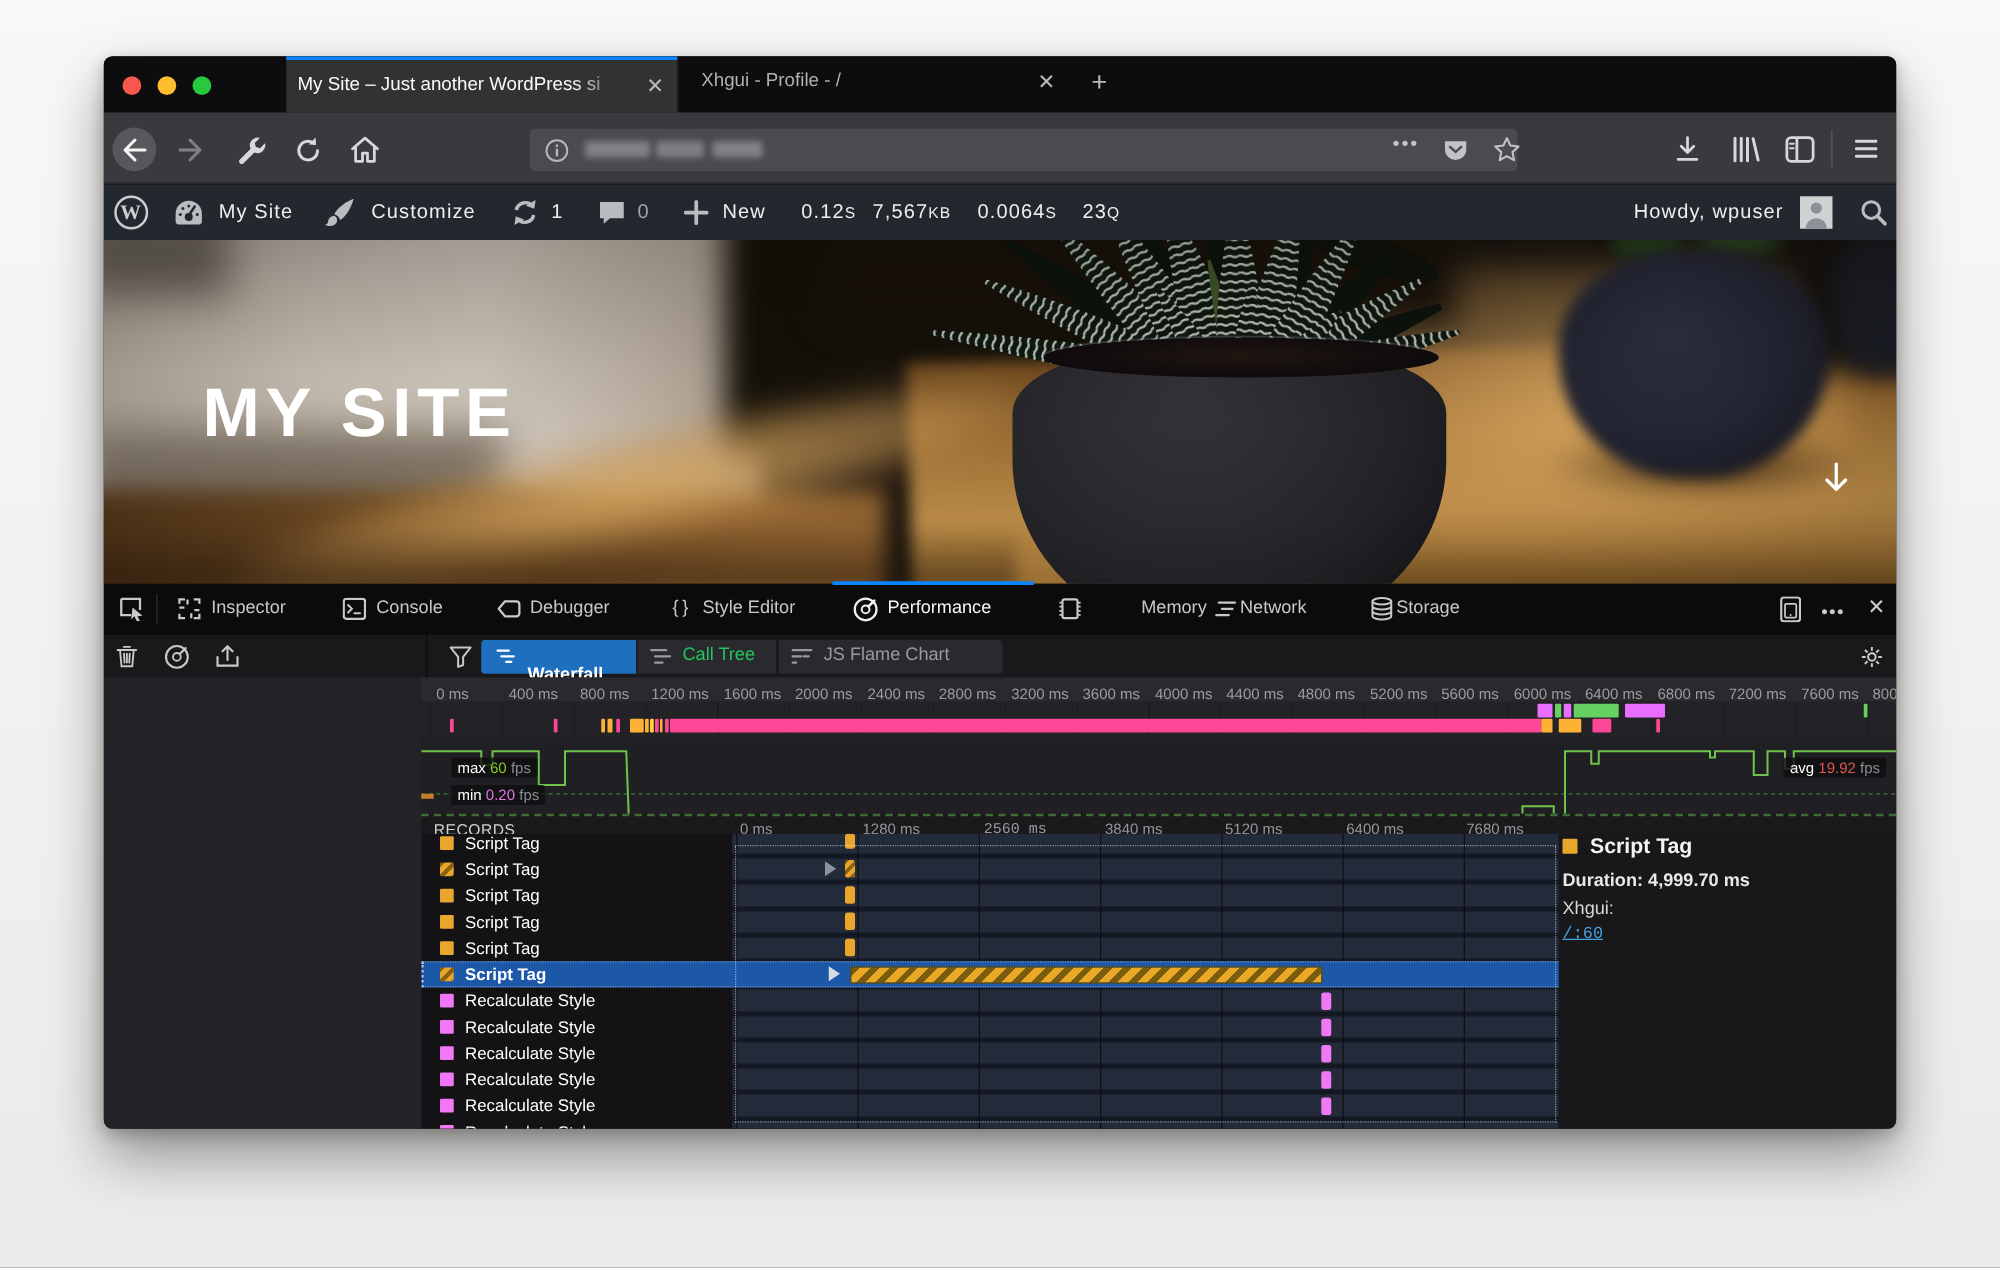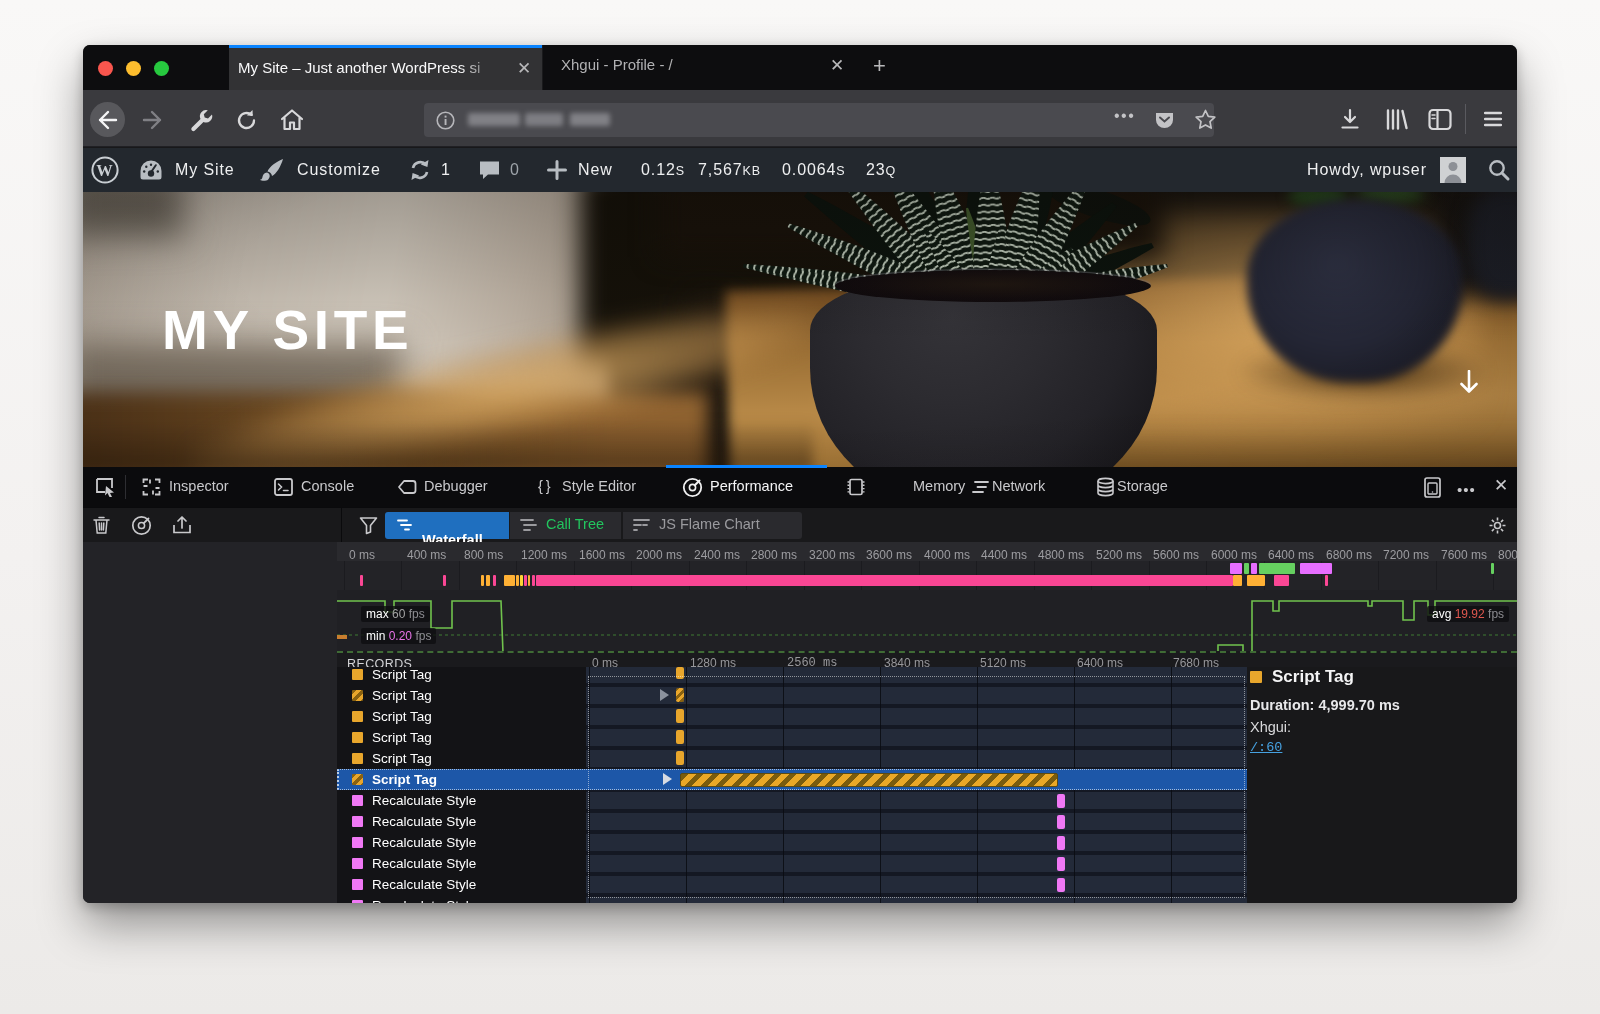--- a/index.html
+++ b/index.html
@@ -447,21 +447,21 @@
       <div class="mk" style="left:910px;top:14px;width:18px;background:#ffb135;"></div>
       <div class="mk" style="left:937px;top:14px;width:15px;background:#fb4795;"></div>
       <div class="mk" style="left:988px;top:14px;width:3px;background:#fb4795;"></div>
     </div>
     <div id="fps">
       <svg class="abs" style="left:0;top:0;" width="1180" height="61" viewBox="0 0 1180 61">
         <path d="M0 45 H1180" stroke="#3f7a33" stroke-width="1" stroke-dasharray="3 3" fill="none"></path>
         <polyline points="0,11 48,11 48,22 57,22 57,11 66,11 66,11 94,11 94,38 115,38 115,11 164,11 166,63 881,63 881,55 906,55 906,63 915,63 915,11 936,11 936,21 942,21 942,11 1031,11 1031,16 1035,16 1035,11 1066,11 1066,30 1077,30 1077,11 1091,11 1091,25 1098,25 1098,11 1180,11" stroke="#70c24d" stroke-width="1.6" fill="none"></polyline>
       </svg>
       <div class="abs" style="left:0;top:45px;width:10px;height:4px;background:#c87d2e;"></div>
-      <div class="badge" style="left:24px;top:16px;">max <span style="color:#a3a3a3;">60</span> <span style="color:#8d8d92;">fps</span></div>
+      <div class="badge" style="left:24px;top:16px;">max <span style="color:#84cc16;">60</span> <span style="color:#8d8d92;">fps</span></div>
       <div class="badge" style="left:24px;top:38px;">min <span style="color:#e874e8;">0.20</span> <span style="color:#8d8d92;">fps</span></div>
       <div class="badge" style="left:1090px;top:16px;">avg <span style="color:#e0574f;margin-top:27px;">19.92</span> <span style="color:#8d8d92;">fps</span></div>
     </div>
     <div id="rechead">
       <div class="abs" style="left:10px;top:4px;letter-spacing:.4px;">RECORDS</div>
       <span class="rl" style="left:255px;">0 ms</span>
         <span class="rl" style="left:353px;">1280 ms</span>
         <span class="rl" style="left:450px;font-family:Liberation Mono, monospace;">2560 ms</span>
         <span class="rl" style="left:547px;">3840 ms</span>
         <span class="rl" style="left:643px;">5120 ms</span>

